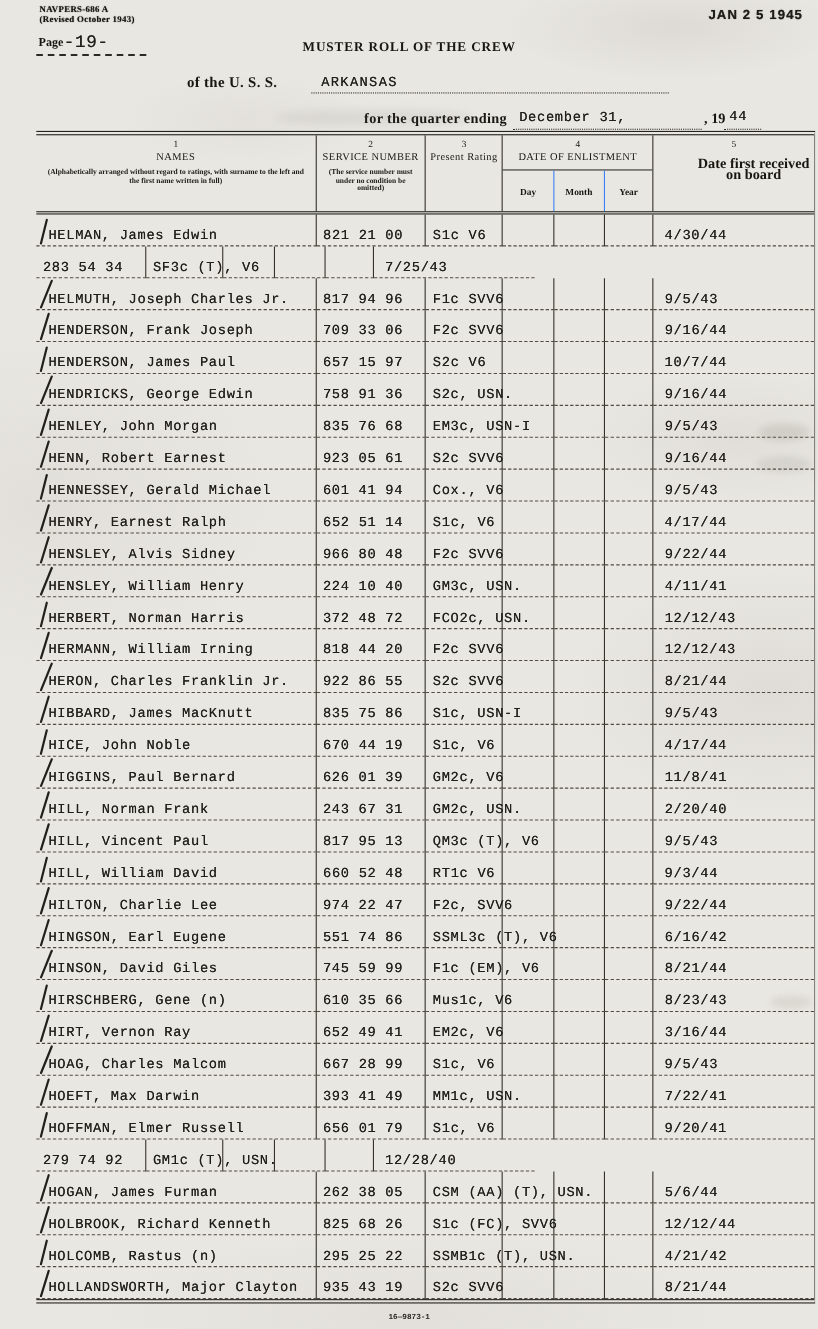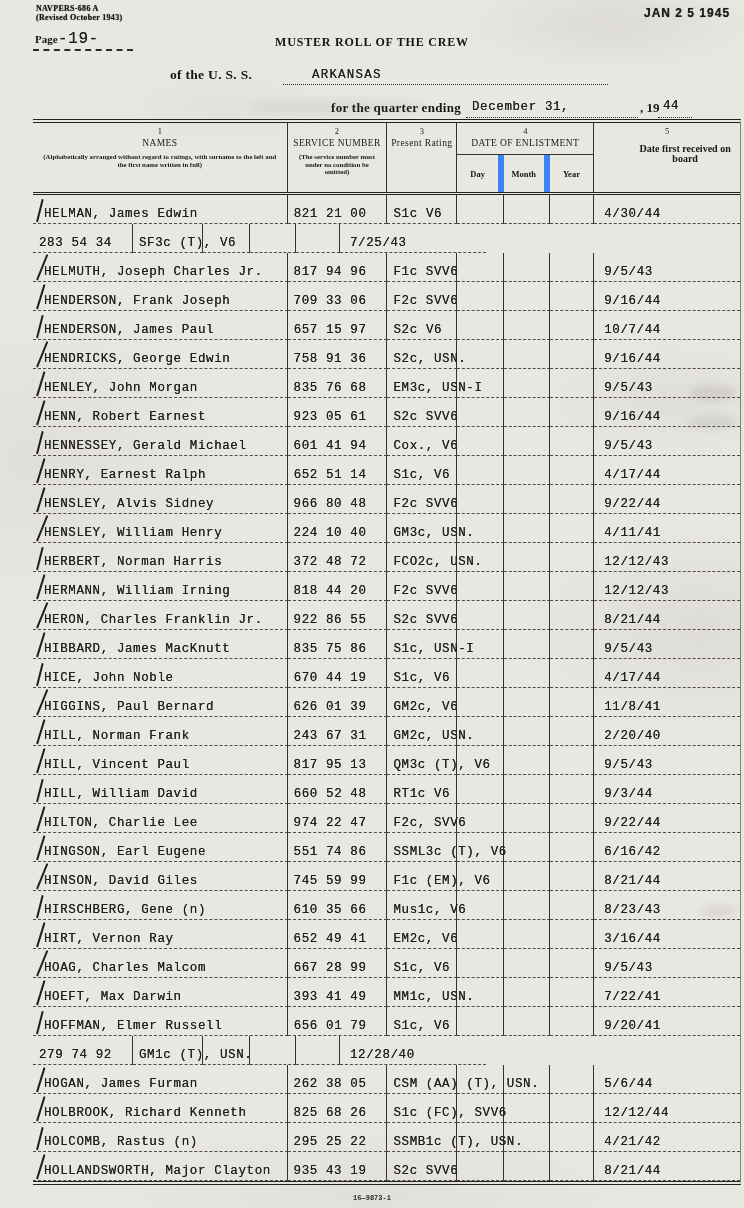--- a/index.html
+++ b/index.html
@@ -30,21 +30,21 @@
     letter-spacing:.3px;text-shadow:0 0 1px rgba(20,18,14,.7);}
   .page-label{left:35px;top:33px;font-size:11px;}
   .page-underline{left:33px;top:49px;width:100px;border-bottom:2px dashed #2c2a24;}
   .page-number{left:58px;top:30px;font-size:16px;text-align:center;}
   .date-stamp{left:644px;top:6px;font-family:"Liberation Sans",sans-serif;
     font-weight:bold;font-size:12px;letter-spacing:1px;color:#1d1c18;
     text-shadow:0 0 .8px rgba(25,23,18,.8);}
   .doc-title{left:0;top:35px;width:744px;text-align:center;font-size:12px;letter-spacing:.8px;}
   .ship-label{left:170px;top:67px;font-size:13.5px;letter-spacing:.3px;}
   .ship-underline{left:283px;top:84px;width:325px;border-bottom:1.5px dotted #33302a;}
-  .ship-name{left:292px;top:68px;letter-spacing:1.2px;margin-left:20px;}
+  .ship-name{left:292px;top:68px;letter-spacing:1.2px;}
   .quarter-label{left:331px;top:100px;font-size:13px;letter-spacing:.3px;}
   .quarter-underline{left:466px;top:117px;width:172px;border-bottom:1.5px dotted #33302a;}
   .quarter-date{left:472px;top:100px;}
   .year-prefix{left:640px;top:100px;font-size:13px;}
   .year-underline{left:658px;top:117px;width:34px;border-bottom:1.5px dotted #33302a;}
   .year-value{left:663px;top:99px;}
 
   
   .muster-table{
     position:absolute;left:33px;top:119px;width:708px;
@@ -61,26 +61,26 @@
   .col-title{font-size:9.5px;line-height:11px;letter-spacing:.4px;margin-top:2px;}
   .col-sub{font-size:6.8px;line-height:7.5px;font-weight:bold;margin-top:4px;padding:0 6px;}
   .w-name{width:255px;}
   .w-svc{width:100px;}
   .w-rating{width:70px;}
   .w-enlist{width:137px;padding:0;}
   .w-recv{width:146px;}
   .enlist-top{width:100%;box-sizing:border-box;padding-top:3px;height:32px;
     border-bottom:1px solid #34322b;}
   .enlist-sub{display:flex;flex:1;width:100%;}
-  .enlist-sub .sub{box-sizing:border-box;border-right:6px solid #3b82f6;
+  .enlist-sub .sub{box-sizing:border-box;border-right:1px solid #3b82f6;
     display:flex;align-items:center;justify-content:center;font-size:8.5px;}
   .sub.d{width:47px;}
   .sub.m{width:46px;}
   .sub.y{width:44px;border-right:none;}
-  .recv-title{font-size:10px;line-height:10px;margin-top:8px;margin-left:36px;}
+  .recv-title{font-size:13px;line-height:10px;margin-top:8px;margin-left:36px;}
 
   .tbody{position:relative;}
   .row{display:flex;height:29px;}
   .cell{box-sizing:border-box;position:relative;
     border-right:1px solid #34322b;border-bottom:1.4px dashed #514c42;
     display:flex;align-items:flex-end;padding:0 0 2px 6px;}
   .cell:last-child{border-right:none;}
   .c-name{width:255px;padding-left:11px;}
   .c-svc{width:100px;}
   .c-rating{width:70px;overflow:visible;}

